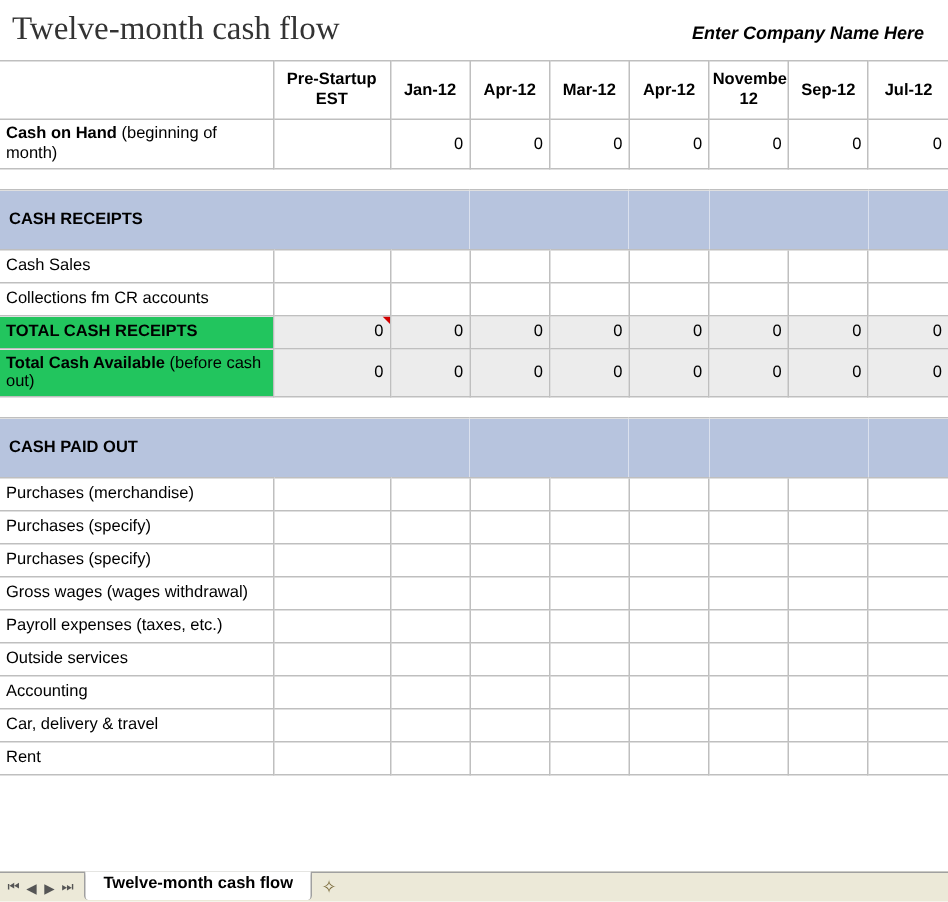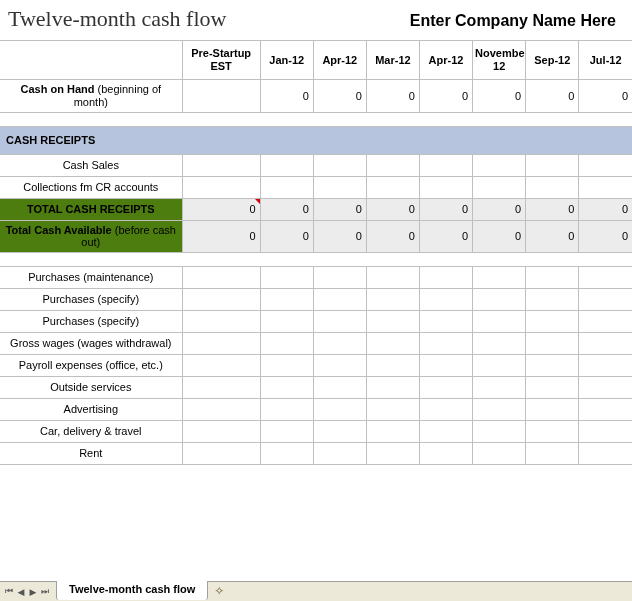--- a/index.html
+++ b/index.html
@@ -19,24 +19,25 @@
     align-items: baseline;
     padding: 6px 10px 8px 8px;
   }
   .title {
     font-family: Georgia, 'Times New Roman', serif;
     font-size: 22px;
     font-weight: 400;
     color: #333;
   }
   .company {
-    font-size: 16px;
+    font-size: 12px;
     font-weight: bold;
     color: #000;
     padding-right: 6px;
+    font-style: italic;
   }
   table {
     border-collapse: collapse;
     width: 100%;
     table-layout: fixed;
   }
   th, td {
     border: 1px solid #bfbfbf;
     padding: 3px 4px;
     height: 22px;
@@ -60,34 +61,34 @@
     text-align: center;
     font-weight: bold;
     background: #fff;
     padding: 6px 2px;
     height: 34px;
     white-space: normal;
     line-height: 1.2;
     font-size: 11px;
   }
   .num { text-align: right; }
-  .label { text-align: center; }
+  .label { text-align: left; }
   .bold { font-weight: bold; }
   .section-header td {
     background: #b7c4de;
     font-weight: bold;
-    height: 28px;
+    height: 40px;
     border-left: none;
     border-right: none;
   }
   .section-header td.first {
     padding-left: 6px;
   }
   .gray td { background: #ececec; }
-  .gray td:first-child { background: #4d7c0f; }
+  .gray td:first-child { background: #22c55e; }
   .tall td { height: 30px; }
   .normal-in-bold { font-weight: normal; }
   .spacer td {
     border: none;
     height: 14px;
     background: #fff;
   }
   .comment-marker {
     position: relative;
   }
@@ -253,23 +254,34 @@
         <td class="num">0</td>
         <td class="num">0</td>
         <td class="num">0</td>
         <td class="num">0</td>
       </tr>
 
       <tr class="spacer">
           <td colspan="9"></td>
         </tr>
 
-
-      <tr>
-        <td class="label">Purchases (maintenance)</td>
+      <tr class="section-header">
+        <td class="first">CASH PAID OUT</td>
+        <td></td>
+          <td></td>
+          <td></td>
+          <td></td>
+          <td></td>
+          <td></td>
+          <td></td>
+          <td></td>
+      </tr>
+
+      <tr>
+        <td class="label">Purchases (merchandise)</td>
         <td class="num"></td>
           <td class="num"></td>
           <td class="num"></td>
           <td class="num"></td>
           <td class="num"></td>
           <td class="num"></td>
           <td class="num"></td>
           <td class="num"></td>
       </tr>
       <tr>
@@ -299,21 +311,21 @@
         <td class="num"></td>
           <td class="num"></td>
           <td class="num"></td>
           <td class="num"></td>
           <td class="num"></td>
           <td class="num"></td>
           <td class="num"></td>
           <td class="num"></td>
       </tr>
       <tr>
-        <td class="label">Payroll expenses (office, etc.)</td>
+        <td class="label">Payroll expenses (taxes, etc.)</td>
         <td class="num"></td>
           <td class="num"></td>
           <td class="num"></td>
           <td class="num"></td>
           <td class="num"></td>
           <td class="num"></td>
           <td class="num"></td>
           <td class="num"></td>
       </tr>
       <tr>
@@ -321,21 +333,21 @@
         <td class="num"></td>
           <td class="num"></td>
           <td class="num"></td>
           <td class="num"></td>
           <td class="num"></td>
           <td class="num"></td>
           <td class="num"></td>
           <td class="num"></td>
       </tr>
       <tr>
-        <td class="label">Advertising</td>
+        <td class="label">Accounting</td>
         <td class="num"></td>
           <td class="num"></td>
           <td class="num"></td>
           <td class="num"></td>
           <td class="num"></td>
           <td class="num"></td>
           <td class="num"></td>
           <td class="num"></td>
       </tr>
       <tr>

